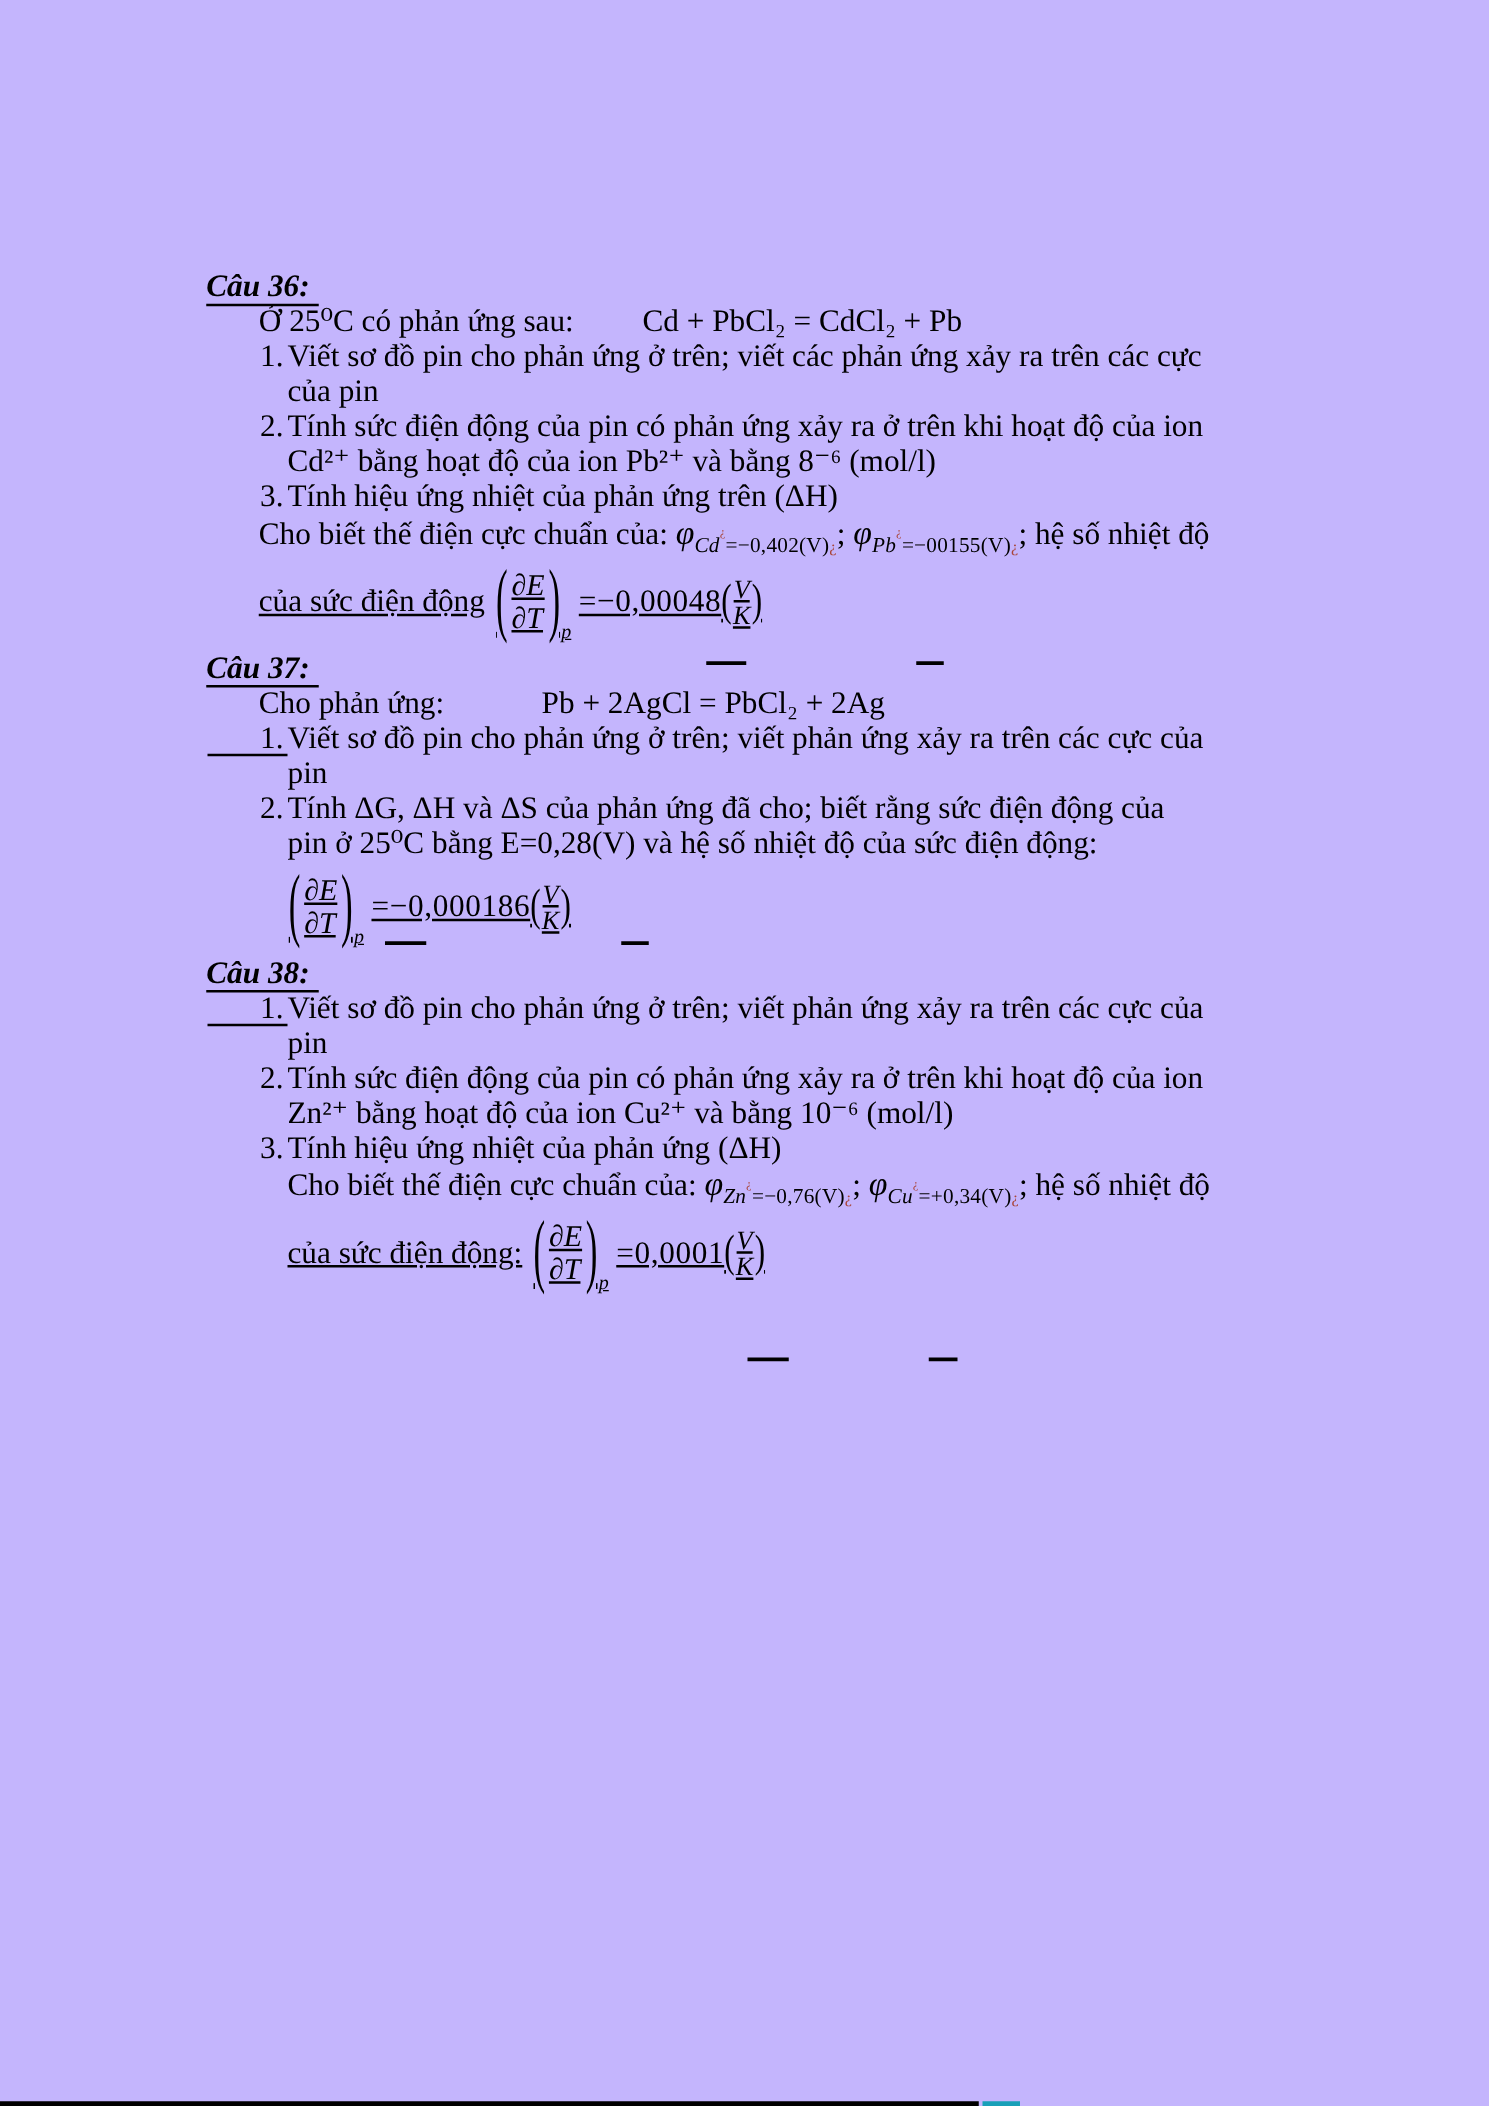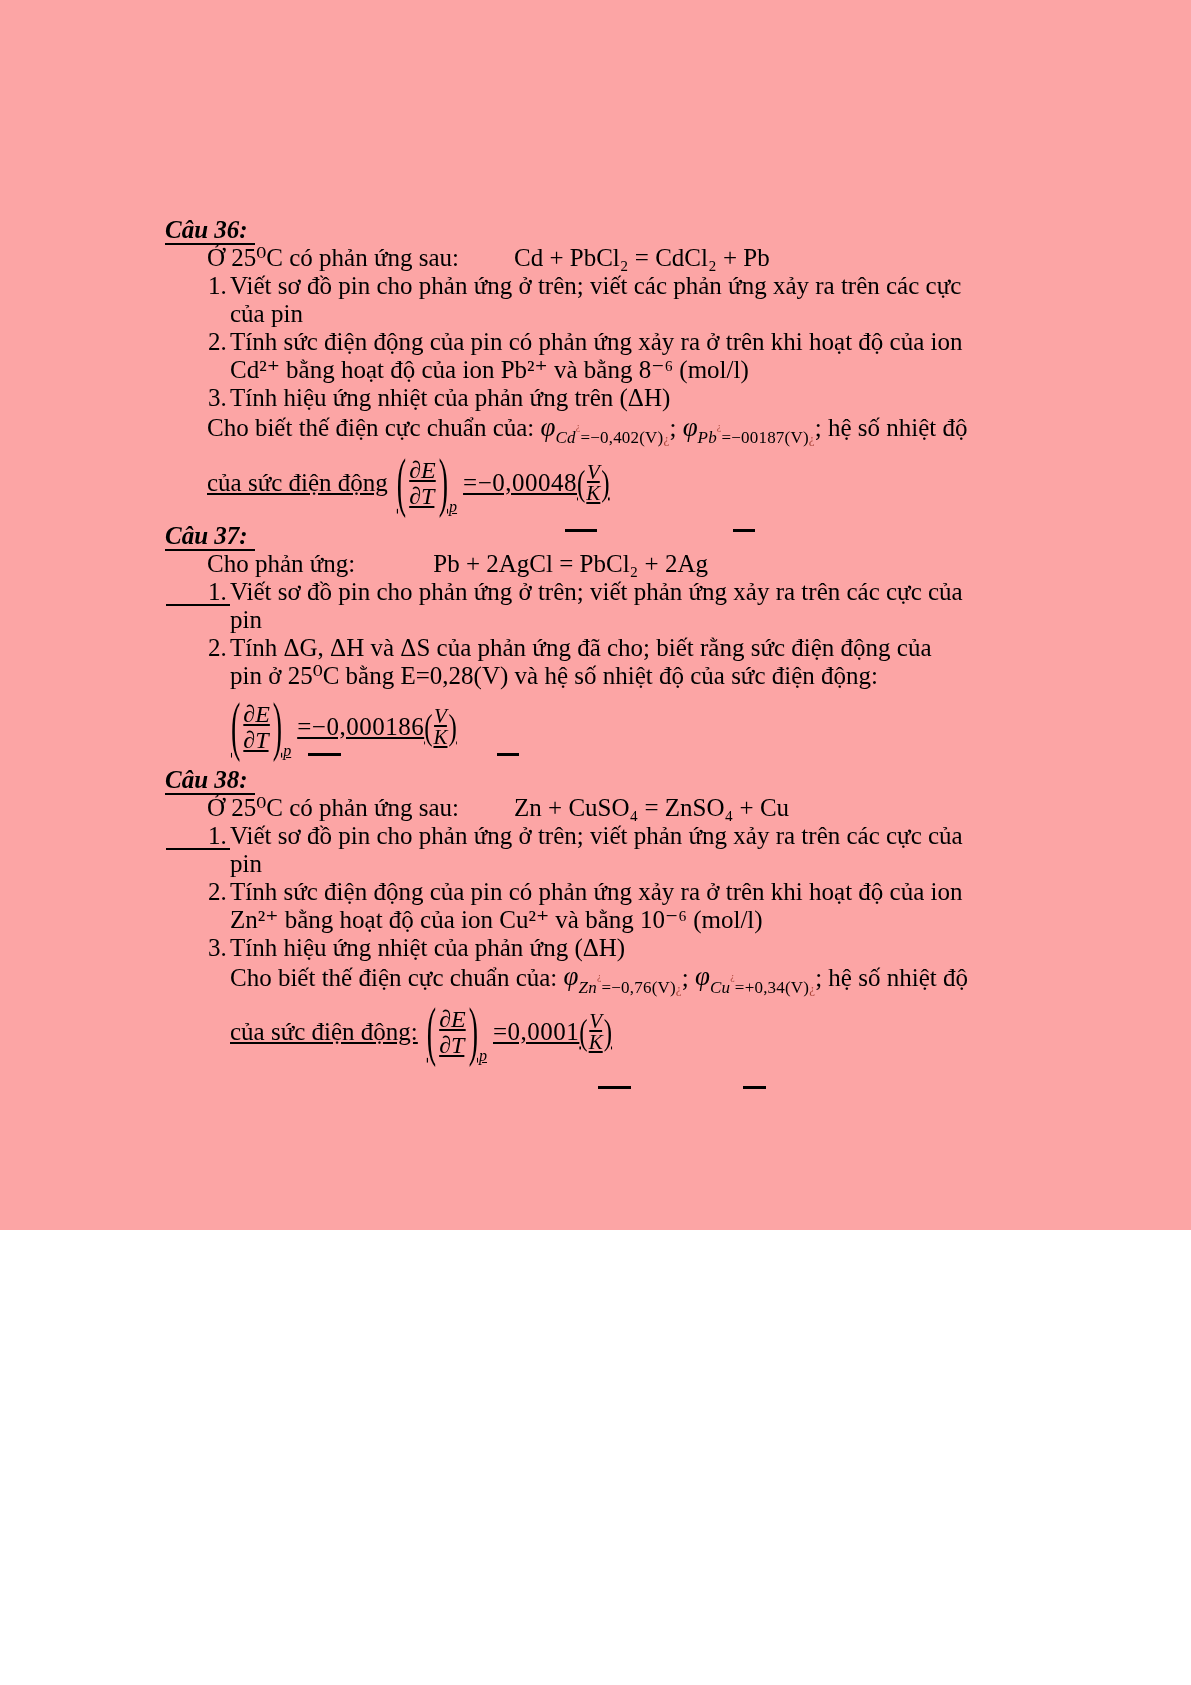--- a/index.html
+++ b/index.html
@@ -1,19 +1,19 @@
 <!DOCTYPE html>
 <html style="--marker: #a94438; --accent: #18a0b8; --bar: #000000; --text: #000000;"><head>
 <meta charset="utf-8">
 <style>
   html,body{margin:0;padding:0;background:#ffffff;}
   .page{
     position:relative;
-    width:1191px;height:1230px;
-    background:#fca5a5;
+    width:1191px;height:1685px;
+    background:#c4b5fd;
     font-family:"Liberation Serif","DejaVu Serif",serif;
     font-size:25px;line-height:28px;color:#000;
     overflow:hidden;
   }
   .content{position:absolute;left:165px;top:214px;width:920px;}
   .q-heading{margin:2px 0 0 0;}
   .q-heading > span{
     font-weight:bold;font-style:italic;
     border-bottom:2px solid #000;padding-right:7px;
   }
@@ -78,21 +78,21 @@
       </div>
       <div class="item">
         <span class="numcol">3.</span>
         <span class="itext">
           <div class="line">Tính hiệu ứng nhiệt của phản ứng trên (ΔH)</div>
         </span>
       </div>
       <div class="line phi-line indent-1">
         <span>Cho biết thế điện cực chuẩn của:</span>
         <span><span class="phi-sym">φ</span><span class="phi-sub"><i>Cd</i><sup class="mk">¿</sup><span>=−0,402(V)</span><span class="mk">¿</span></span></span><span>;</span>
-        <span><span class="phi-sym">φ</span><span class="phi-sub"><i>Pb</i><sup class="mk">¿</sup><span>=−00187(V)</span><span class="mk">¿</span></span></span><span>; hệ số nhiệt độ</span>
+        <span><span class="phi-sym">φ</span><span class="phi-sub"><i>Pb</i><sup class="mk">¿</sup><span>=−00155(V)</span><span class="mk">¿</span></span></span><span>; hệ số nhiệt độ</span>
       </div>
       <div class="emf-row indent-1">
         <span class="emf-prefix">của sức điện động</span>
         <span class="dparen">(</span>
         <span class="dfrac">
             <span>∂E</span>
             <span>∂T</span>
           </span>
         <span class="dparen">)</span>
           <span class="psub">p</span>
@@ -138,23 +138,20 @@
         <span class="ufrac">
             <span>V</span>
             <span>K</span>
           </span>
         <span class="uparen">)</span>
       </div>
     </div>
 
     <div>
       <div class="q-heading"><span>Câu 38:</span></div>
-      <div class="line indent-1">
-        <span>Ở 25⁰C có phản ứng sau:</span><span class="reaction">Zn + CuSO₄ = ZnSO₄ + Cu</span>
-      </div>
       <div class="item leader-item">
         <span class="numcol"><span class="leader"></span><span>1.</span></span>
         <span class="itext">
           <div class="line">Viết sơ đồ pin cho phản ứng ở trên; viết phản ứng xảy ra trên các cực của</div>
           <div class="line">pin</div>
         </span>
       </div>
       <div class="item">
         <span class="numcol">2.</span>
         <span class="itext">

